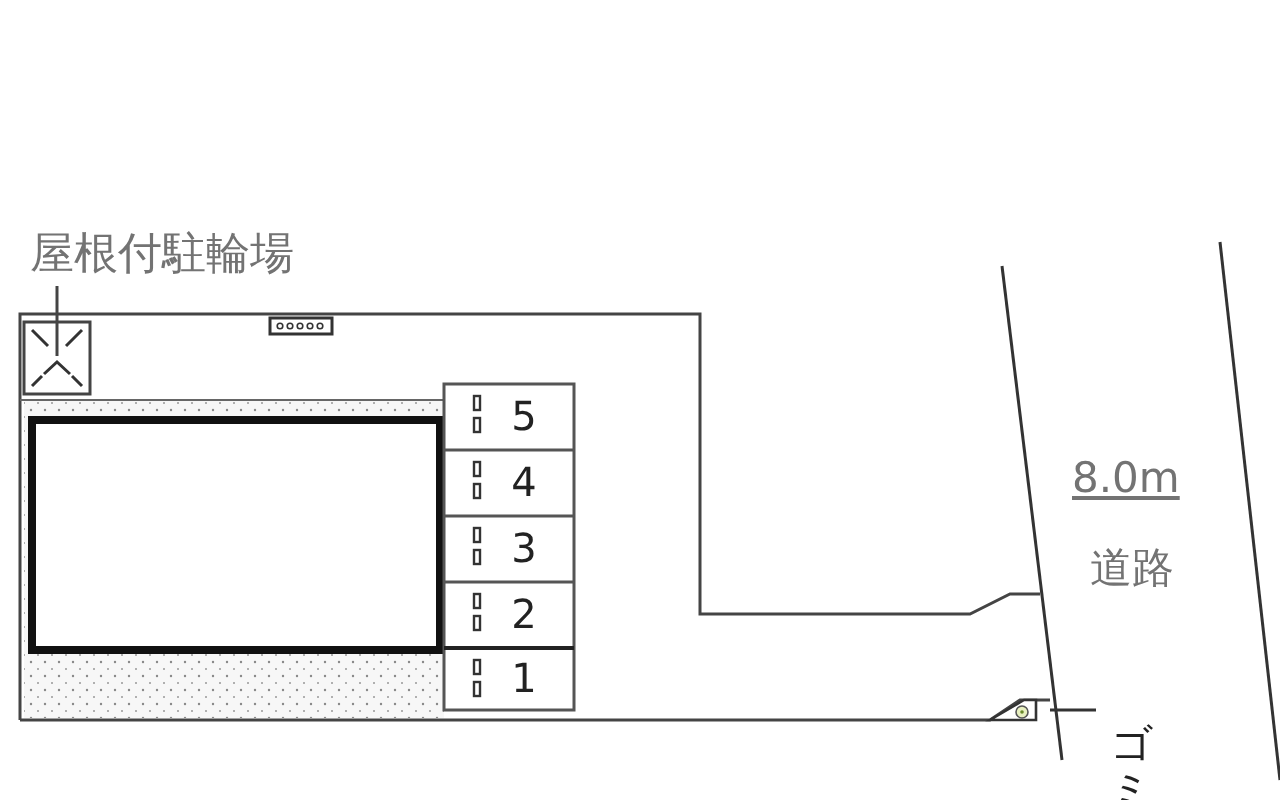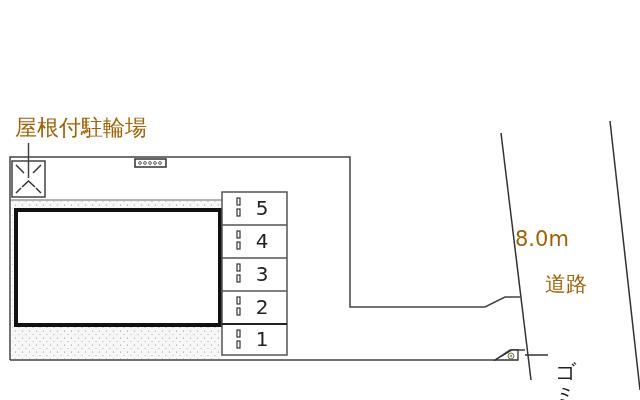--- a/index.html
+++ b/index.html
@@ -1,19 +1,19 @@
 <!DOCTYPE html>
 <html><head>
 <meta charset="utf-8">
 <style>
   html, body { margin:0; padding:0; background:#ffffff; }
   body { width:640px; height:400px; position:relative; overflow:hidden;
          font-family:"DejaVu Sans", "Liberation Sans", sans-serif; color:#222; }
   svg { position:absolute; left:0; top:0; }
-  .lbl { position:absolute; font-size:22px; line-height:1; color:#a16207; white-space:nowrap; }
+  .lbl { position:absolute; font-size:22px; line-height:1; color:#737373; white-space:nowrap; }
   .num { position:absolute; font-size:20px; line-height:1; color:#222; width:30px; text-align:center; }
   .vtext { position:absolute; font-size:21px; line-height:26px; width:24px; text-align:center; color:#222; }
 </style>
 </head>
 <body>
 
 <svg width="640" height="400" viewBox="0 0 640 400">
   <defs>
     <pattern id="dots" width="7" height="7" patternUnits="userSpaceOnUse">
       <rect width="7" height="7" fill="#f7f7f7"></rect>
@@ -83,18 +83,18 @@
 </svg>
 
 <div class="lbl" style="left:15px; top:117px;">屋根付駐輪場</div>
 
 <div class="num" style="left:247px; top:198px;">5</div>
 <div class="num" style="left:247px; top:231px;">4</div>
 <div class="num" style="left:247px; top:264px;">3</div>
 <div class="num" style="left:247px; top:297px;">2</div>
 <div class="num" style="left:247px; top:329px;">1</div>
 
-<div class="lbl" style="left:515px; top:229px; font-size:21px;">8.0m</div>
+<div class="lbl" style="left:536px; top:229px; font-size:21px;text-decoration:underline;">8.0m</div>
 <div class="lbl" style="left:545px; top:274px; font-size:21px;">道路</div>
 
 <div class="vtext" style="left:553px; top:345px;">
   <span style="writing-mode:vertical-rl; display:inline-block; letter-spacing:4px;">ゴミ</span>
 </div>
 
 </body></html>

